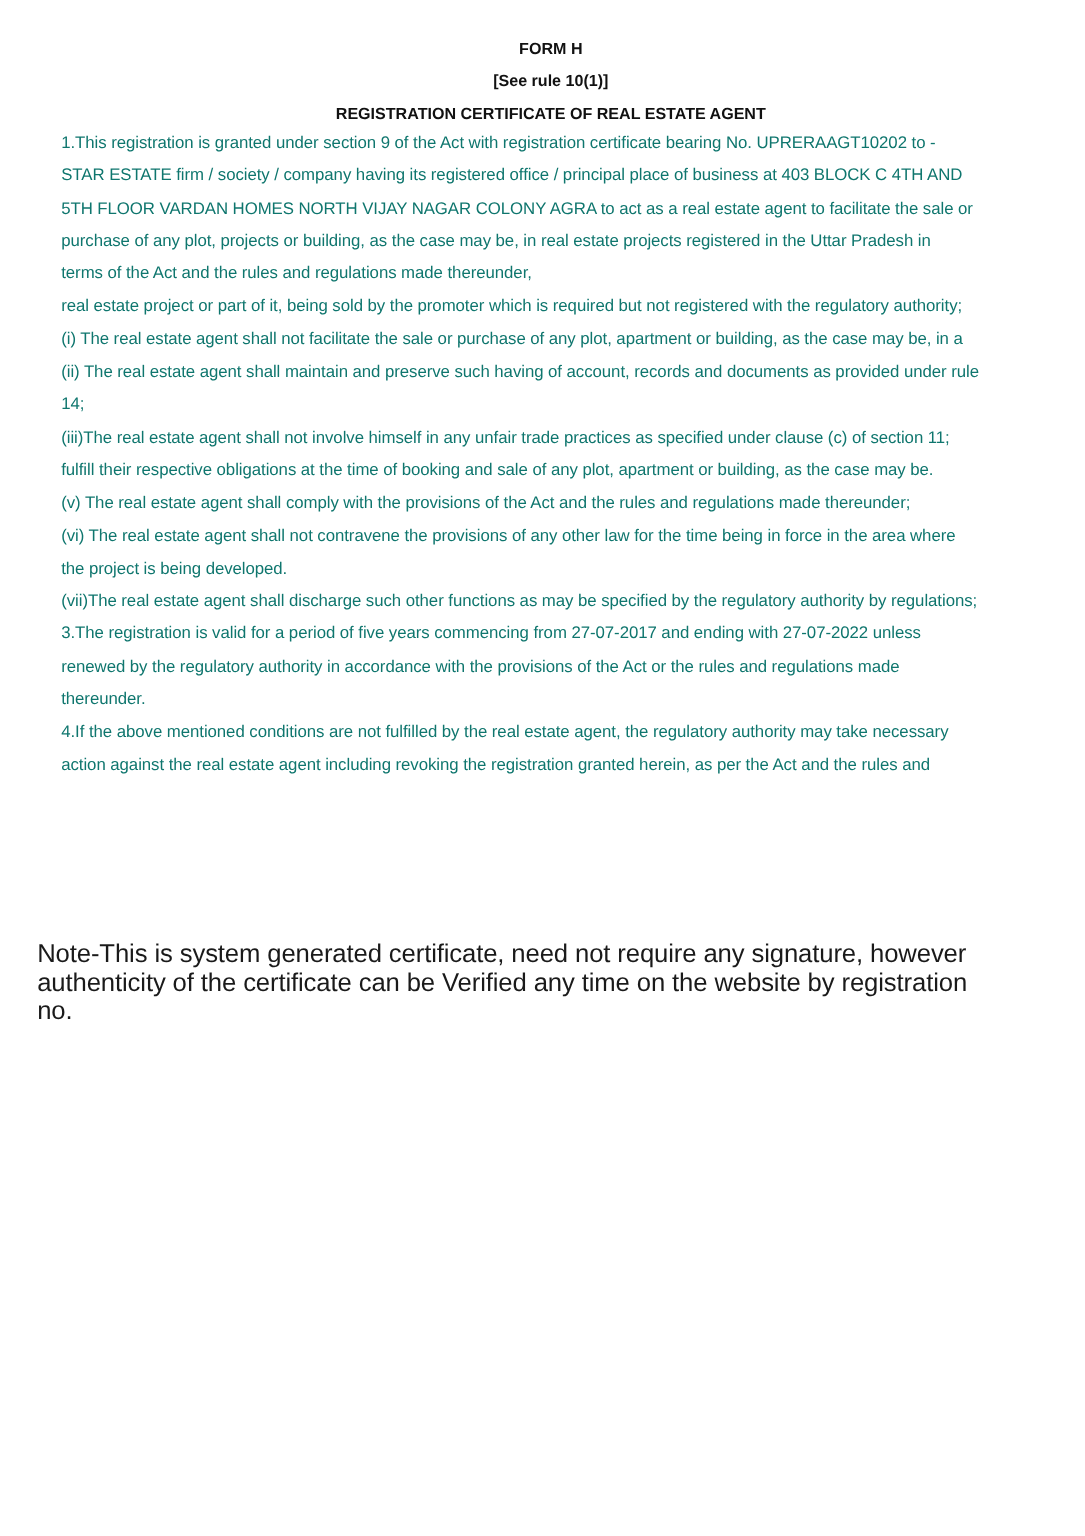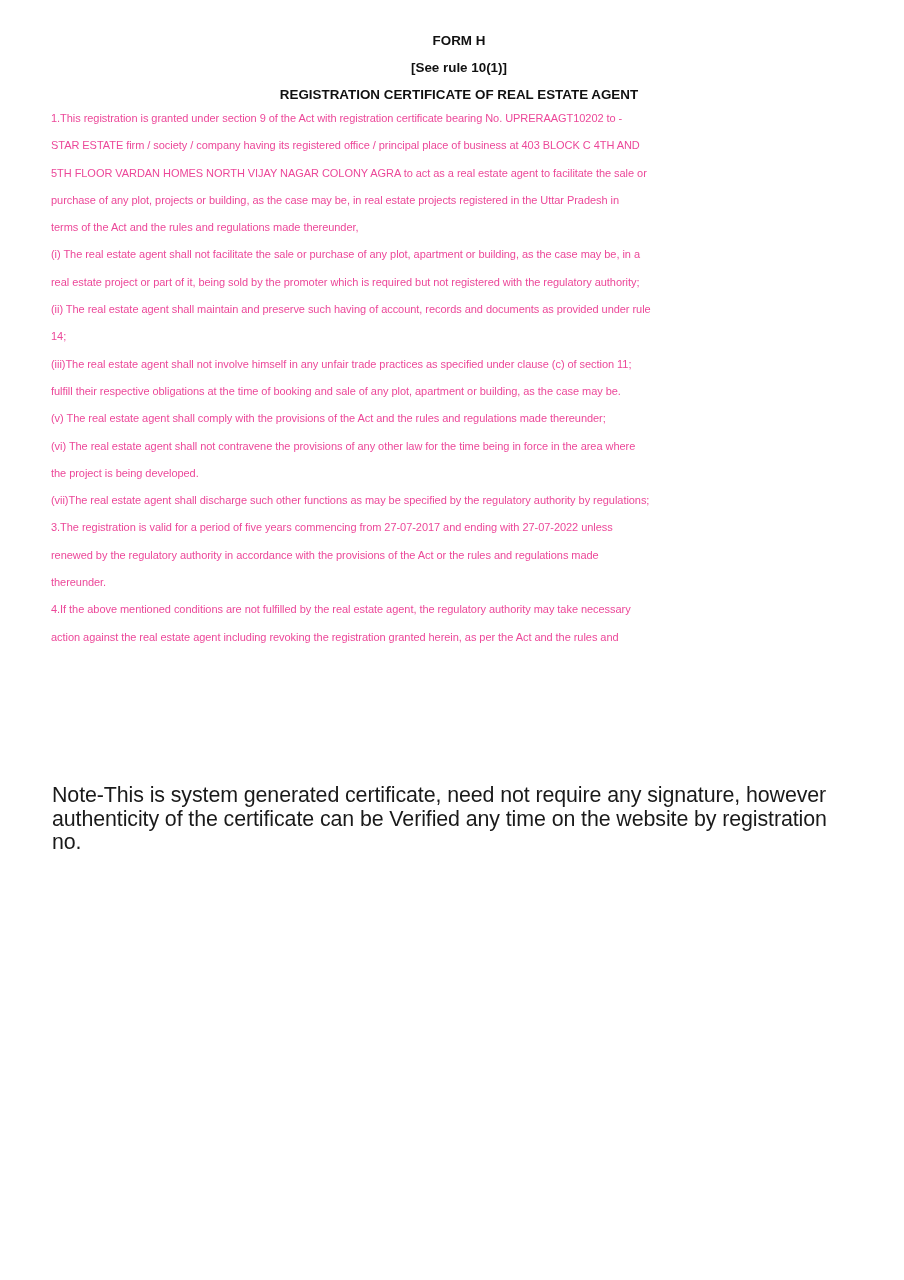--- a/index.html
+++ b/index.html
@@ -25,61 +25,61 @@
       font-size: 13.4px;
       line-height: 27px;
       color: #111;
     }
     .header div { white-space: nowrap; }
     .body-text {
       position: absolute;
       left: 51px;
       top: 105px;
       width: 850px;
-      font-size: 11px;
+      font-size: 14px;
       line-height: 27.3px;
-      color: #ec4899;
+      color: #0f766e;
       letter-spacing: -0.05px;
     }
     .line {
       white-space: nowrap;
       height: 27.3px;
     }
     .note {
       position: absolute;
       left: 31px;
       top: 784px;
       width: 860px;
       font-size: 21.4px;
       line-height: 23.5px;
       color: #1a1a1a;
       letter-spacing: -0.1px;
     }
-    .note .line { height: 23.5px; margin-left: 21px; }
+    .note .line { height: 23.5px; }
   </style>
 </head>
 <body>
 
 <div class="header">
   <div>FORM H</div>
   <div>[See rule 10(1)]</div>
   <div>REGISTRATION CERTIFICATE OF REAL ESTATE AGENT</div>
 </div>
 
 <div class="body-text">
   <div>
     <div class="line">1.This registration is granted under section 9 of the Act with registration certificate bearing No. UPRERAAGT10202 to -</div>
     <div class="line">STAR ESTATE firm / society / company having its registered office / principal place of business at 403 BLOCK C 4TH AND</div>
     <div class="line">5TH FLOOR VARDAN HOMES NORTH VIJAY NAGAR COLONY AGRA to act as a real estate agent to facilitate the sale or</div>
     <div class="line">purchase of any plot, projects or building, as the case may be, in real estate projects registered in the Uttar Pradesh in</div>
     <div class="line">terms of the Act and the rules and regulations made thereunder,</div>
   </div>
   <div>
+    <div class="line">real estate project or part of it, being sold by the promoter which is required but not registered with the regulatory authority;</div>
     <div class="line">(i) The real estate agent shall not facilitate the sale or purchase of any plot, apartment or building, as the case may be, in a</div>
-    <div class="line">real estate project or part of it, being sold by the promoter which is required but not registered with the regulatory authority;</div>
   </div>
   <div>
     <div class="line">(ii) The real estate agent shall maintain and preserve such having of account, records and documents as provided under rule</div>
     <div class="line">14;</div>
   </div>
   <div>
     <div class="line">(iii)The real estate agent shall not involve himself in any unfair trade practices as specified under clause (c) of section 11;</div>
   </div>
   <div>
     <div class="line">fulfill their respective obligations at the time of booking and sale of any plot, apartment or building, as the case may be.</div>

